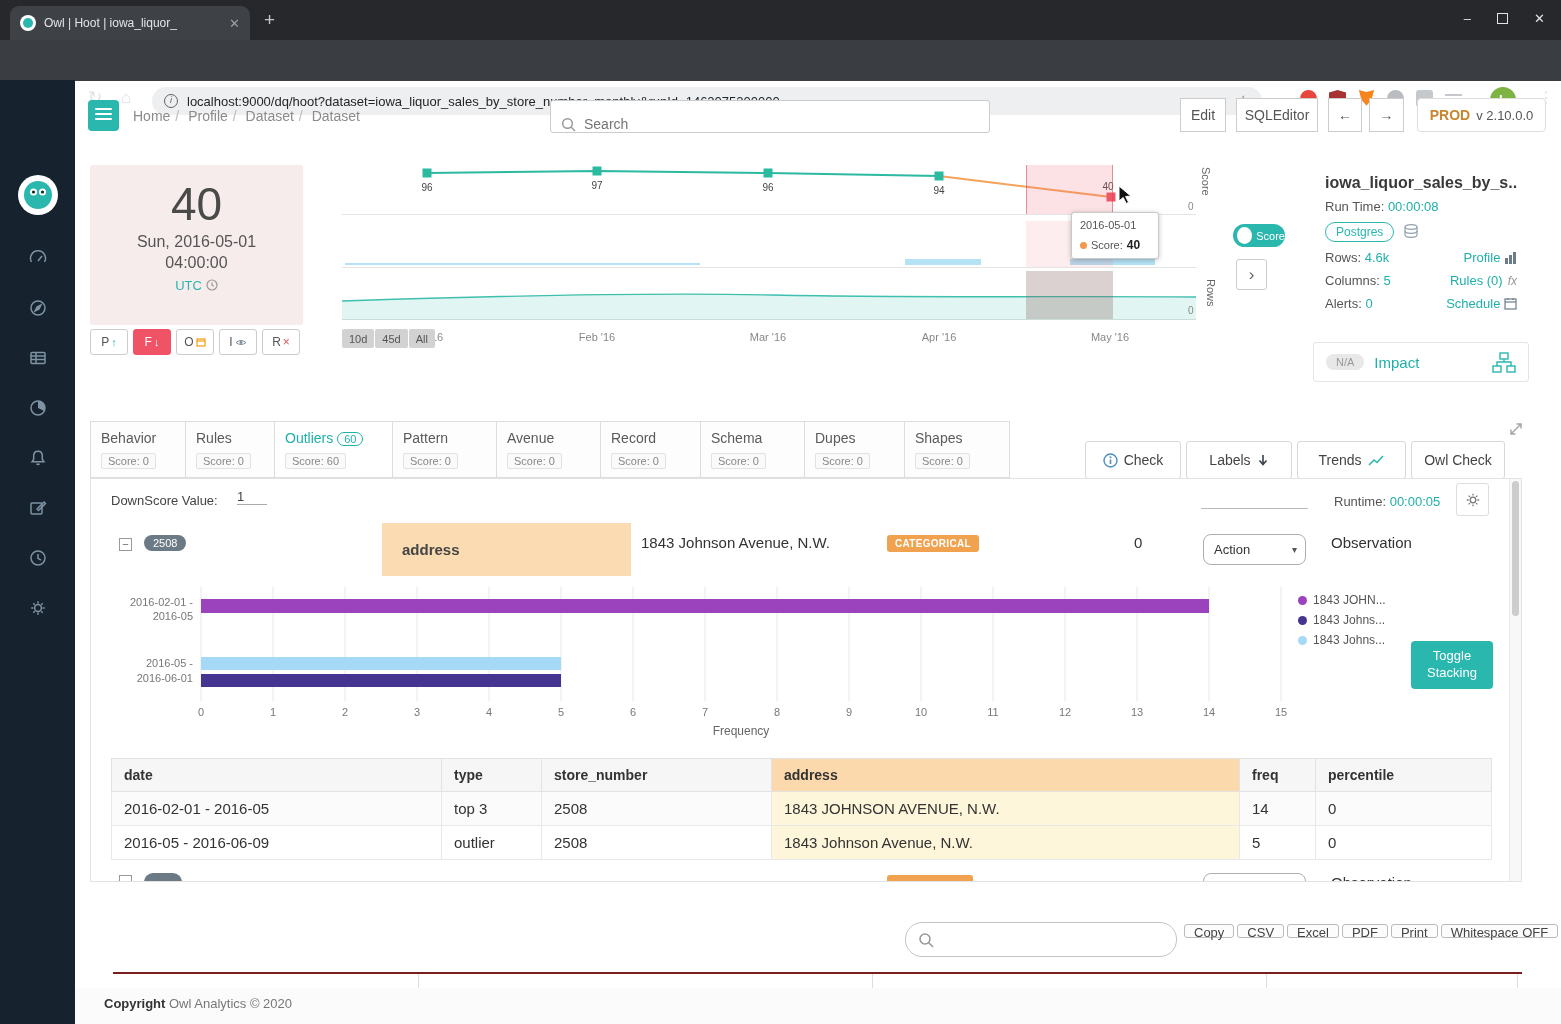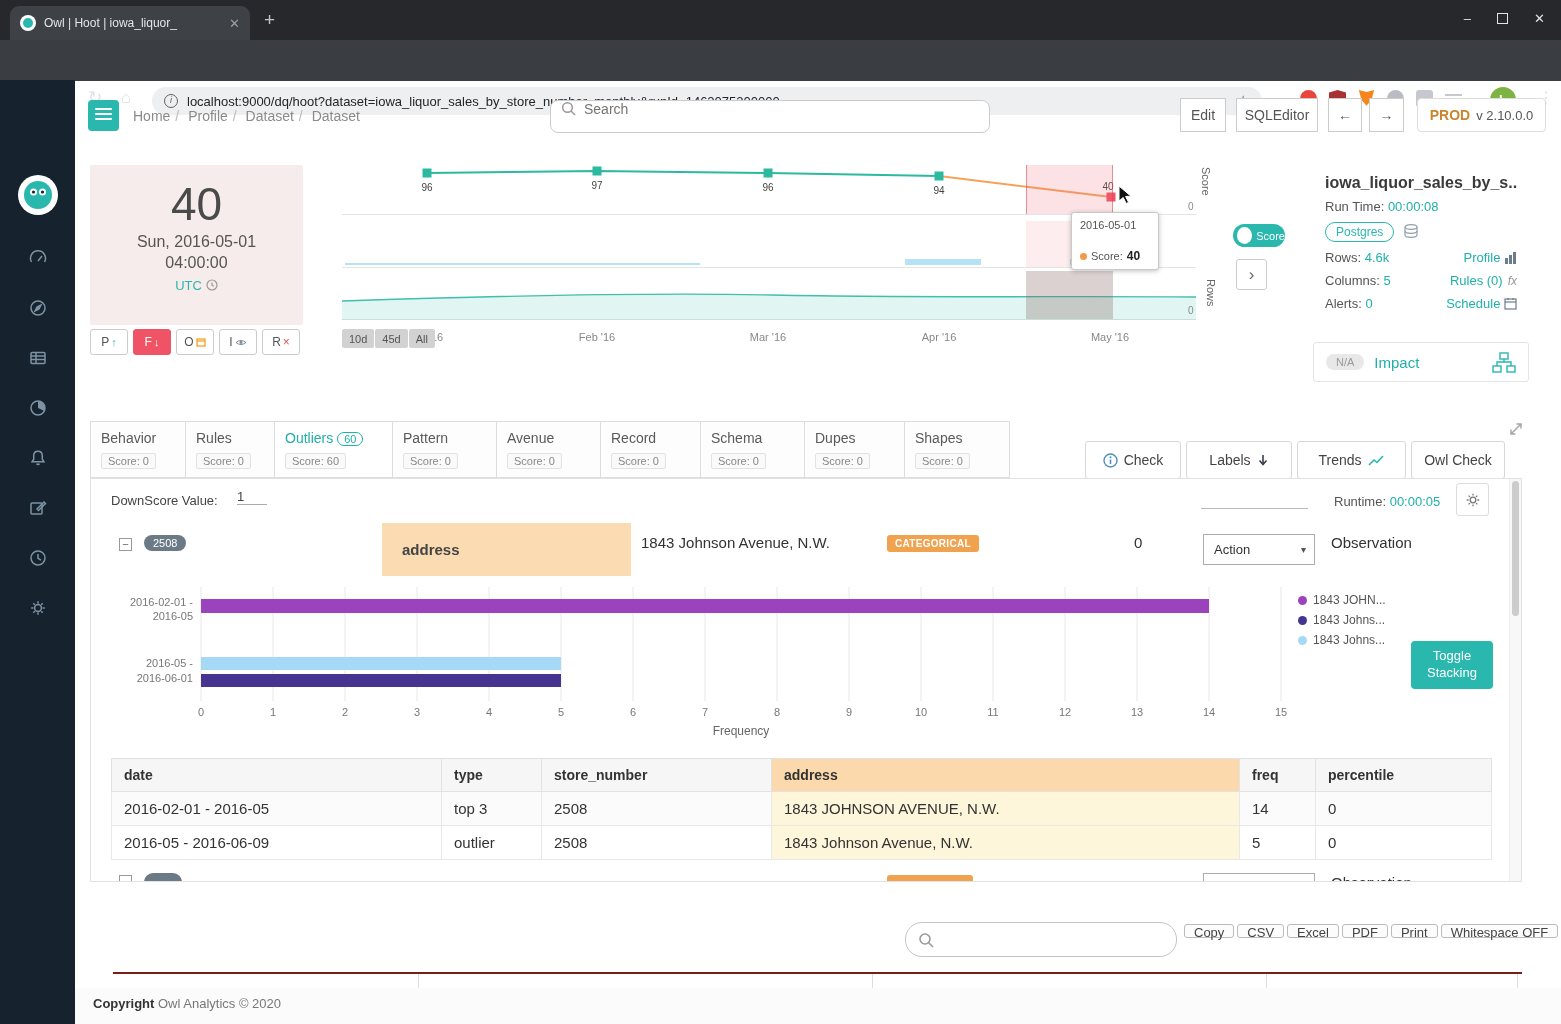--- a/index.html
+++ b/index.html
@@ -37,21 +37,21 @@
   .sidebar { position:absolute; left:0; top:80px; width:75px; height:944px; background:#16222d; }
   .side-logo { position:absolute; left:16px; top:93px; }
   .side-ico { position:absolute; left:0; width:75px; text-align:center; }
   .side-ico svg { stroke:#7e93a3; fill:none; stroke-width:1.5; }
 
   
   .burger { position:absolute; left:88px; top:100px; width:31px; height:31px; background:#2ab7ae; border-radius:4px; padding:8px 7px; }
   .burger div { height:2px; background:#fff; margin-bottom:3px; border-radius:1px; }
   .crumbs { position:absolute; left:133px; top:108px; font-size:14px; color:#8b8b8b; }
   .crumbs .sep { color:#bbb; margin:0 5px; }
-  .search-box { position:absolute; left:550px; top:100px; width:440px; height:33px; border:1px solid #ccc; border-radius:8px; background:#fff; display:flex; align-items:flex-start; padding:0 10px; gap:8px; }
+  .search-box { position:absolute; left:550px; top:100px; width:440px; height:33px; border:1px solid #ccc; border-radius:3px; background:#fff; display:flex; align-items:flex-end; padding:0 10px; gap:8px; }
   .search-box input { border:none; outline:none; flex:1; font-size:14px; color:#333; font-family:"Liberation Sans",sans-serif; }
   .hbtn { position:absolute; border:1px solid #ccc; background:#fff; border-radius:0; color:#555; font-size:14px; display:flex; align-items:center; justify-content:center; }
   .prod-box { position:absolute; left:1417px; top:98px; width:129px; height:34px; border:1px solid #ddd; border-radius:4px; background:#fff; display:flex; align-items:center; justify-content:center; gap:6px; }
   .prod-env { color:#c8872f; font-weight:bold; font-size:14px; }
   .prod-ver { color:#555; font-size:13px; }
 
   
   .score-card { position:absolute; left:90px; top:165px; width:213px; height:160px; background:#f7ecec; border-radius:2px; text-align:center; padding-top:14px; }
   .score-big { font-size:46px; color:#4a4a4a; line-height:1.1; }
   .score-date, .score-time { font-size:16px; color:#555; margin-top:3px; }
@@ -67,21 +67,21 @@
   .cstrip { position:absolute; left:342px; width:854px; background:#fff; border-bottom:1px solid #e4e4e4; }
   .band { position:absolute; left:684px; width:87px; top:0; bottom:0; }
   .band1 { background:rgba(238,110,122,.20); border-left:1px solid rgba(214,69,80,.55); border-right:1px solid rgba(214,69,80,.55); }
   .band2 { background:rgba(238,110,122,.12); }
   .band3 { background:rgba(130,90,90,.28); }
   .xlab { position:absolute; top:331px; font-size:11px; color:#888; transform:translateX(-50%); }
   .range-group { position:absolute; left:342px; top:329px; display:flex; gap:1px; }
   .range-btn { height:19px; background:#d2d2d2; color:#555; font-size:11px; border:none; padding:0 7px; border-radius:2px; }
   .tooltip { position:absolute; left:1071px; top:212px; width:88px; background:#fff; border:1px solid #c9c9c9; border-radius:3px; box-shadow:0 1px 5px rgba(0,0,0,.25); padding:6px 8px; z-index:5; }
   .tt-date { font-size:11px; color:#555; }
-  .tt-line { display:flex; align-items:center; gap:4px; margin-top:18px; }
+  .tt-line { display:flex; align-items:center; gap:4px; margin-top:7px; }
   .tt-dot { width:7px; height:7px; border-radius:50%; background:#f2994a; }
   .tt-lbl { font-size:11px; color:#555; }
   .tt-val { font-size:12px; font-weight:bold; color:#222; }
   .cursor { position:absolute; left:1118px; top:186px; z-index:6; }
   .vaxis { position:absolute; font-size:11px; color:#666; writing-mode:vertical-rl; }
   .vzero { position:absolute; font-size:10px; color:#888; }
   .score-toggle { position:absolute; left:1233px; top:224px; width:52px; height:23px; background:#2ab7ae; border-radius:12px; display:flex; align-items:center; }
   .knob { width:17px; height:17px; background:#fff; border-radius:50%; margin-left:3px; }
   .score-toggle span { color:#fff; font-size:11px; margin-left:4px; }
   .next-btn { position:absolute; left:1236px; top:259px; width:31px; height:31px; border:1px solid #ccc; border-radius:3px; background:#fff; color:#666; font-size:17px; display:flex; align-items:center; justify-content:center; }
@@ -115,21 +115,21 @@
   .downscore-lbl { font-size:13px; color:#444; }
   .downscore-input { width:30px; border:none; border-bottom:1px solid #aaa; font-size:13px; color:#444; outline:none; margin-left:8px; font-family:"Liberation Sans",sans-serif; }
   .empty-input { width:107px; border:none; border-bottom:1px solid #bbb; outline:none; }
   .runtime { font-size:13px; color:#555; }
   .gear-btn { width:33px; height:33px; border:1px solid #ddd; border-radius:3px; background:#fff; display:flex; align-items:center; justify-content:center; }
   .expander { width:13px; height:13px; border:1px solid #999; color:#666; font-size:11px; line-height:11px; text-align:center; background:#fff; }
   .id-badge { background:#6c7a85; color:#fff; font-size:11px; border-radius:9px; padding:2px 9px; }
   .col-cell { background:#fbdcb2; width:249px; height:53px; line-height:53px; padding-left:20px; font-size:15px; font-weight:bold; color:#444; }
   .val-text { font-size:15px; color:#333; }
   .cat-badge { background:#f0a24f; color:#fff; font-size:10px; font-weight:bold; border-radius:3px; padding:3px 8px; letter-spacing:.3px; }
-  .action-sel { width:112px; height:31px; border:1px solid #adadad; border-radius:0; background:#fff; font-size:13px; color:#333; display:flex; align-items:center; padding:0 8px 0 10px; }
+  .action-sel { width:103px; height:31px; border:1px solid #adadad; border-radius:8px; background:#fff; font-size:13px; color:#333; display:flex; align-items:center; padding:0 8px 0 10px; }
   .action-sel .caret { margin-left:auto; color:#555; font-size:10px; }
   .legend-item { display:flex; align-items:center; gap:6px; margin-bottom:6px; }
   .legend-dot { width:9px; height:9px; border-radius:50%; }
   .legend-txt { font-size:12px; color:#555; }
   .toggle-stack { width:82px; height:48px; background:#2ab7ae; color:#fff; font-size:13px; border:none; border-radius:4px; line-height:1.3; }
   .otable { border-collapse:collapse; table-layout:fixed; width:1380px; font-size:15px; color:#333; }
   .otable th { background:#f6f6f6; font-size:14px; font-weight:bold; text-align:left; padding:8px 12px; border:1px solid #e2e2e2; }
   .otable th.addr { background:#fbd9ac; }
   .otable td { padding:8px 12px; border:1px solid #e8e8e8; }
   .otable td.addr { background:#fdf6da; }
@@ -138,21 +138,21 @@
   .pscroll { position:absolute; right:0; top:0; bottom:0; width:12px; background:#f8f8f8; border-left:1px solid #ececec; }
   .pthumb { position:absolute; left:2px; top:2px; width:7px; height:135px; background:#ccc; border-radius:4px; }
 
   
   .bsearch { position:absolute; left:905px; top:922px; width:272px; height:35px; border:1px solid #c4c4c4; border-radius:17px; display:flex; align-items:center; padding:0 12px; gap:8px; background:#fff; }
   .bsearch input { border:none; outline:none; flex:1; font-size:13px; font-family:"Liberation Sans",sans-serif; }
   .exports { position:absolute; left:1184px; top:924px; display:flex; gap:3px; }
   .exp-btn { height:14px; border:1px solid #bbb; border-radius:3px; background:#fcfcfc; color:#444; font-size:13px; padding:0 9px; }
   .red-table { position:absolute; left:113px; top:972px; width:1409px; height:18px; border-top:2px solid #7c1d1d; display:flex; overflow:hidden; }
   .red-table div { border:1px solid #ddd; border-top:none; margin-left:-1px; height:100%; background:#fff; }
-  .footer { position:absolute; left:75px; top:988px; width:1486px; height:36px; background:#fbfbfb; padding:8px 0 0 18px; font-size:13px; color:#777; }
+  .footer { position:absolute; left:75px; top:988px; width:1486px; height:36px; background:#fbfbfb; padding:8px 0 0 29px; font-size:13px; color:#777; }
   .footer b { color:#333; }
   svg text { font-family:"Liberation Sans",sans-serif; }
 </style>
 </head>
 <body>
 
 <div class="screen">
 
   <div class="titlebar">
     <div class="btab">

